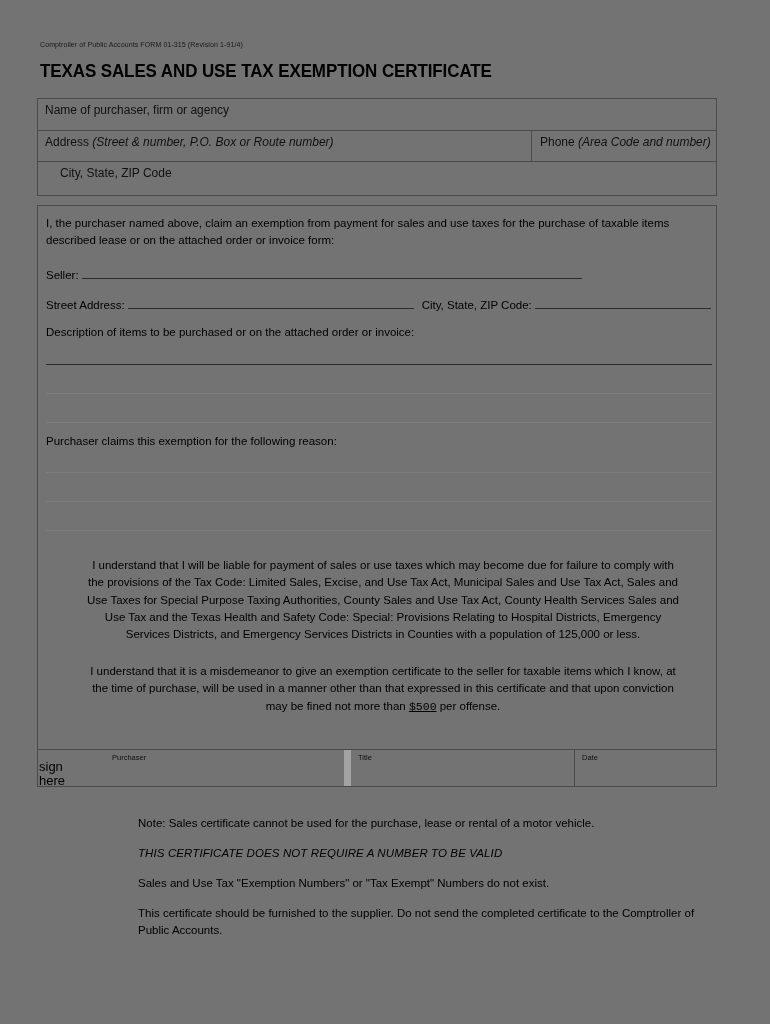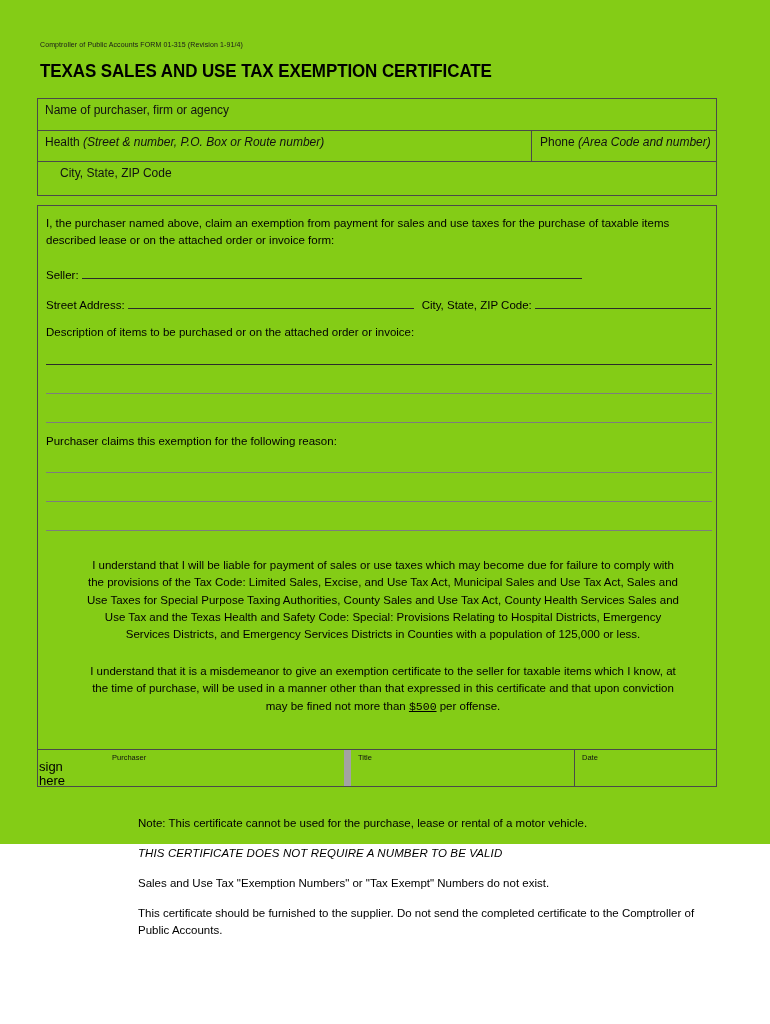--- a/index.html
+++ b/index.html
@@ -13,22 +13,22 @@
     height: 1024px;
     position: relative;
     font-family: "Liberation Sans", sans-serif;
     color: #000000;
     -webkit-font-smoothing: antialiased;
   }
   .page {
     position: absolute;
     left: 0; top: 0;
     width: 770px;
-    height: 844px;
-    background: #84cc16;
+    height: 1024px;
+    background: #737373;
   }
 
   
   .form-meta {
     position: absolute;
     left: 40px;
     top: 41px;
     font-size: 7px;
     letter-spacing: 0.1px;
     color: #1a1a1a;
@@ -220,21 +220,21 @@
   <div class="form-meta">Comptroller of Public Accounts FORM 01-315 (Revision 1-91/4)</div>
   <div class="form-title">TEXAS SALES AND USE TAX EXEMPTION CERTIFICATE</div>
 
   <div class="id-box">
 
     <div class="id-row r1">
       <span class="id-label">Name of purchaser, firm or agency</span>
     </div>
 
     <div class="id-row r2">
-      <span class="id-label"><span>Health </span><i>(Street &amp; number, P.O. Box or Route number)</i></span>
+      <span class="id-label"><span>Address </span><i>(Street &amp; number, P.O. Box or Route number)</i></span>
       <div class="phone-cell">
         <span class="id-label"><span>Phone </span><i>(Area Code and number)</i></span>
       </div>
     </div>
 
     <div class="id-row r3">
       <span class="id-label indent">City, State, ZIP Code</span>
     </div>
   </div>
 
@@ -276,19 +276,19 @@
       </div>
     </div>
   </div>
 
   <div class="sign-here">
     <div>sign</div>
     <div>here</div>
   </div>
 
   <div class="notes">
-    <div class="note-item">Note: This certificate cannot be used for the purchase, lease or rental of a motor vehicle.</div>
+    <div class="note-item">Note: Sales certificate cannot be used for the purchase, lease or rental of a motor vehicle.</div>
     <div class="note-item emph">THIS CERTIFICATE DOES NOT REQUIRE A NUMBER TO BE VALID</div>
     <div class="note-item">Sales and Use Tax "Exemption Numbers" or "Tax Exempt" Numbers do not exist.</div>
     <div class="note-item">This certificate should be furnished to the supplier.  Do not send the completed certificate to the Comptroller of Public Accounts.</div>
   </div>
 
 </div>
 
 </body></html>

